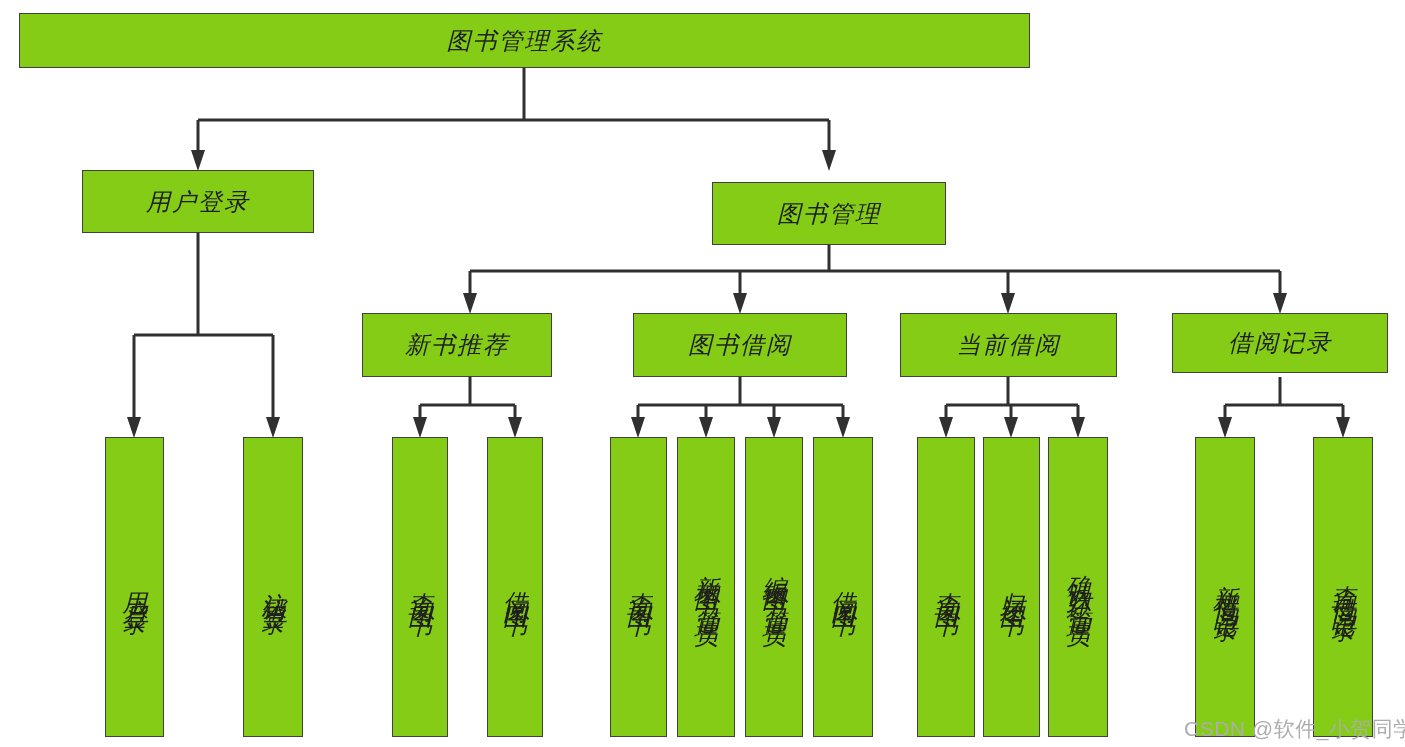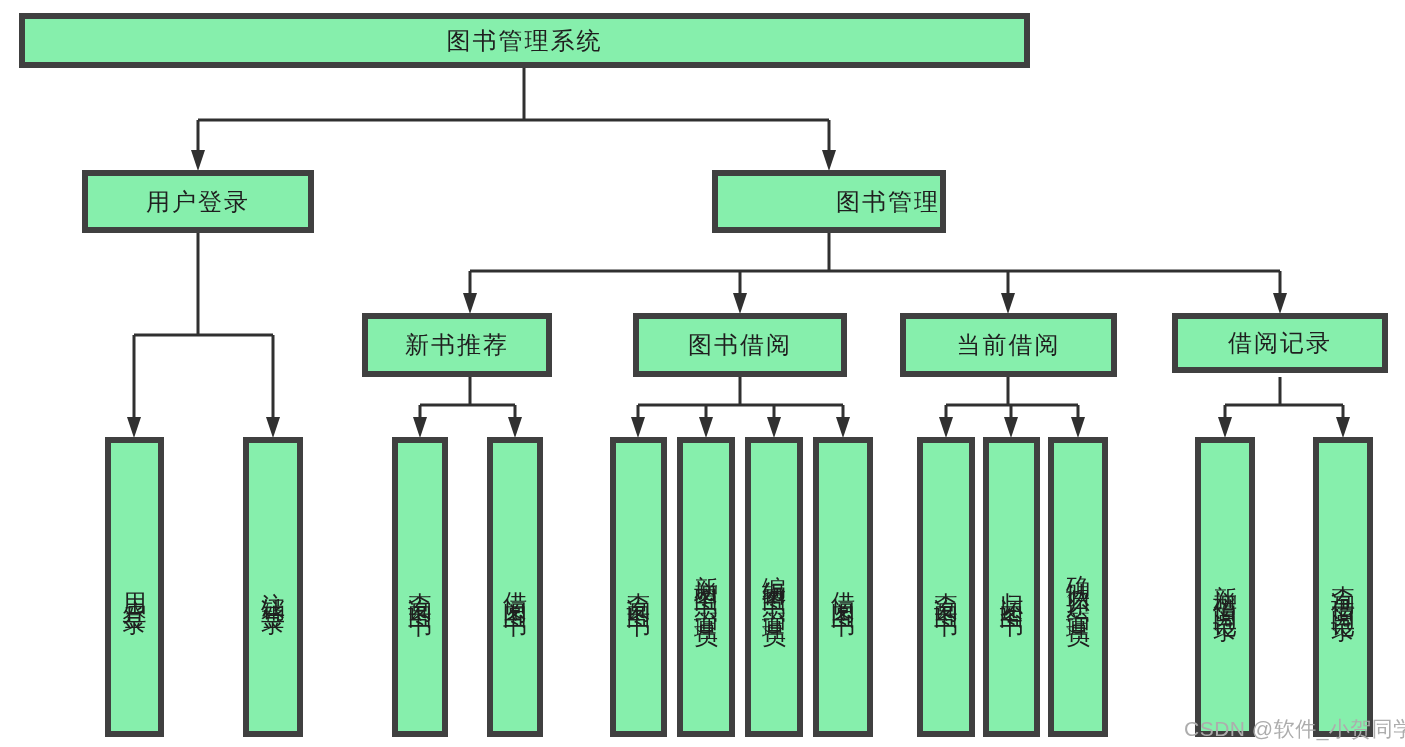--- a/index.html
+++ b/index.html
@@ -18,25 +18,26 @@
   .wires {
     position: absolute;
     left: 0;
     top: 0;
     width: 1405px;
     height: 747px;
   }
   .node {
     position: absolute;
     box-sizing: border-box;
-    border: 6px solid #404040;
-    background: #86efac;
+    border: 1px solid #404040;
+    background: #84cc16;
     display: flex;
     align-items: center;
     justify-content: center;
+    font-style: italic;
   }
   .hlabel {
     font-size: 24px;
     letter-spacing: 2px;
     color: #1f1f1f;
     white-space: nowrap;
   }
   .vlabel {
     writing-mode: vertical-rl;
     text-orientation: mixed;
@@ -111,21 +112,21 @@
     <polygon fill="#303030" points="1336,417 1350,417 1343,438"></polygon>
   </svg>
 
   <div class="node" style="left:19px; top:13px; width:1011px; height:55px;">
     <span class="hlabel">图书管理系统</span>
   </div>
 
   <div class="node" style="left:82px; top:170px; width:232px; height:63px;">
     <span class="hlabel">用户登录</span>
   </div>
-  <div class="node" style="left:712px; top:170px; width:234px; height:63px;justify-content:flex-end;">
+  <div class="node" style="left:712px; top:182px; width:234px; height:63px;">
     <span class="hlabel">图书管理</span>
   </div>
 
   <div class="node" style="left:362px; top:313px; width:190px; height:64px;">
     <span class="hlabel">新书推荐</span>
   </div>
   <div class="node" style="left:633px; top:313px; width:214px; height:64px;">
     <span class="hlabel">图书借阅</span>
   </div>
   <div class="node" style="left:900px; top:313px; width:217px; height:64px;text-align:center;">

